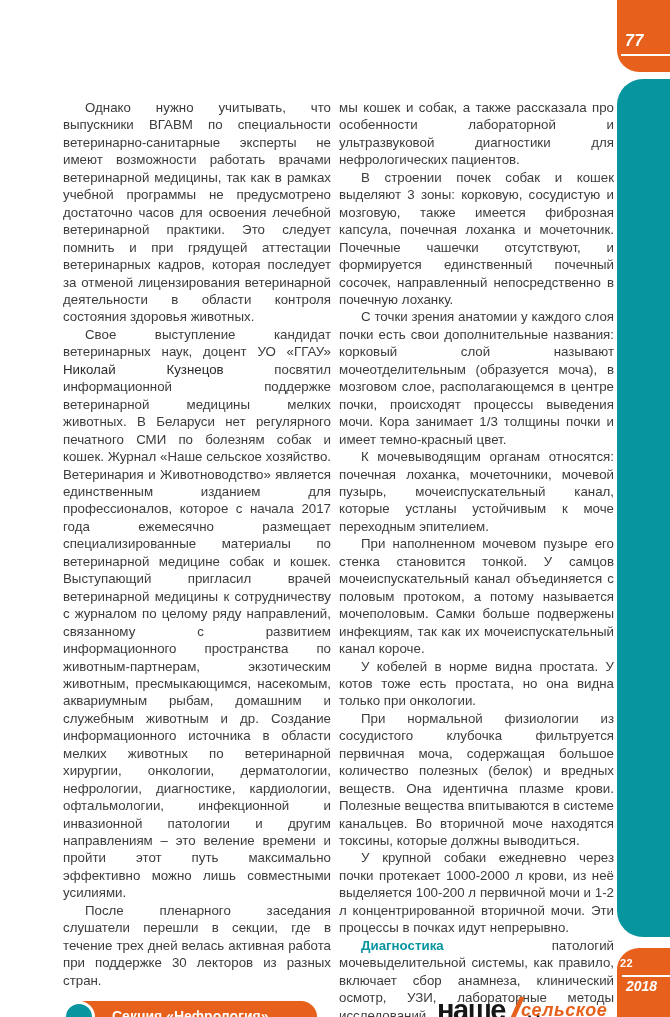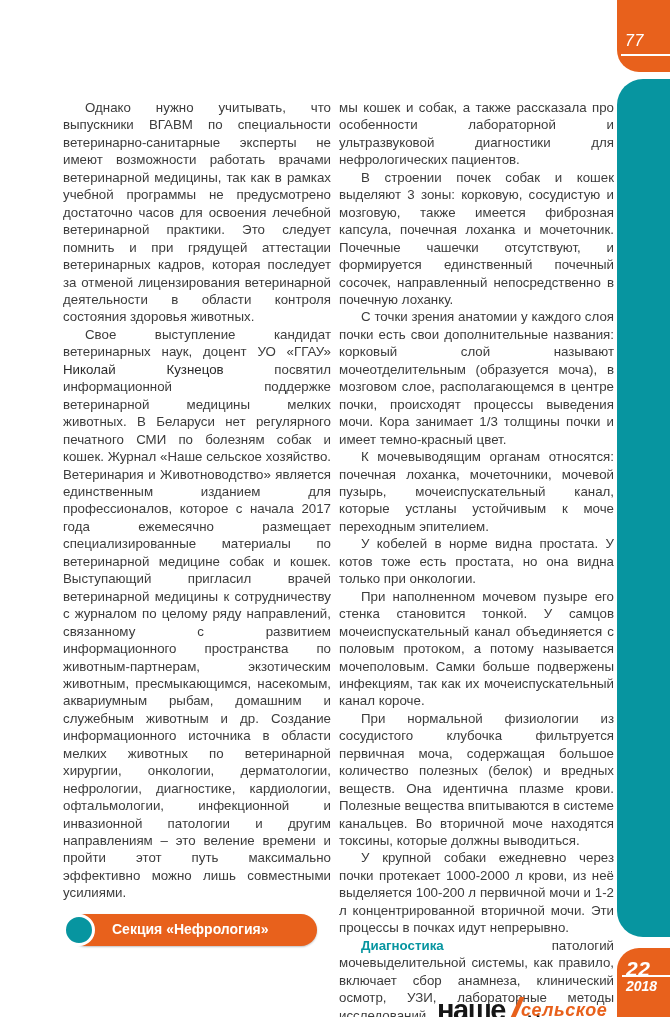--- a/index.html
+++ b/index.html
@@ -21,34 +21,34 @@
     margin-top:4px; color:#0795a0; font-weight:bold; font-size:16px;
     letter-spacing:.2px; white-space:nowrap;
   }
 
   
   .page-badge {
     position:absolute; right:0; width:53px; background:#e8611c; color:#fff;
   }
   .page-badge.top { top:0; height:72px; border-radius:0 0 0 22px; }
   .pn {
-    position:absolute; left:8px; top:32px; font-size:16px; font-weight:normal;
+    position:absolute; left:8px; top:32px; font-size:16px; font-weight:bold;
     font-style:italic; letter-spacing:.5px;
   }
   .pn-rule { position:absolute; left:4px; right:0; top:54px; height:2px; background:#fff; }
 
   .side-bar {
     position:absolute; right:0; top:79px; width:53px; height:858px;
     background:#0795a0; border-radius:26px 0 0 26px;
   }
 
   .page-badge.bottom { top:948px; height:69px; border-radius:22px 0 0 0; }
   .issue-no {
-    position:absolute; left:9px; top:9px; font-size:21px; font-weight:bold;
-    font-style:italic; letter-spacing:.5px;
+    position:absolute; left:3px; top:9px; font-size:11px; font-weight:bold;
+    letter-spacing:.5px;
   }
   .issue-rule { position:absolute; left:5px; right:0; top:27px; height:1.5px; background:#fff; }
   .issue-year { position:absolute; left:9px; top:30px; font-size:14px; font-weight:bold; font-style:italic; }
 
   
   .col {
     position:absolute; top:99px; font-size:13.3px; line-height:17.45px;
     text-align:justify; color:#3c3c3c;
   }
   .col.left  { left:63px;  width:268px; }
@@ -111,35 +111,36 @@
 
   <div class="page-badge bottom">
     <span class="issue-no">22</span>
     <div class="issue-rule"></div>
     <span class="issue-year">2018</span>
   </div>
 
   <div class="col left">
     <p>Однако нужно учитывать, что выпускники ВГАВМ по специальности ветеринарно-санитарные эксперты не имеют возможности работать врачами ветеринарной медицины, так как в рамках учебной программы не предусмотрено достаточно часов для освоения лечебной ветеринарной практики. Это следует помнить и при грядущей аттестации ветеринарных кадров, которая последует за отменой лицензирования ветеринарной деятельности в области контроля состояния здоровья животных.</p>
     <p><span>Свое выступление кандидат ветеринарных наук, доцент УО «ГГАУ» </span><span class="bold-dark">Николай Кузнецов</span><span> посвятил информационной поддержке ветеринарной медицины мелких животных. В Беларуси нет регулярного печатного СМИ по болезням собак и кошек. Журнал «Наше сельское хозяйство. Ветеринария и Животноводство» является единственным изданием для профессионалов, которое с начала 2017 года ежемесячно размещает специализированные материалы по ветеринарной медицине собак и кошек. Выступающий пригласил врачей ветеринарной медицины к сотрудничеству с журналом по целому ряду направлений, связанному с развитием информационного пространства по животным-партнерам, экзотическим животным, пресмыкающимся, насекомым, аквариумным рыбам, домашним и служебным животным и др. Создание информационного источника в области мелких животных по ветеринарной хирургии, онкологии, дерматологии, нефрологии, диагностике, кардиологии, офтальмологии, инфекционной и инвазионной патологии и другим направлениям – это веление времени и пройти этот путь максимально эффективно можно лишь совместными усилиями.</span></p>
+    <p>После пленарного заседания слушатели перешли в секции, где в течение трех дней велась активная работа при поддержке 30 лекторов из разных стран.</p>
 
     <div class="section-pill">
       <span class="pill-dot"></span>
       <span>Секция «Нефрология»</span>
     </div>
 
   </div>
 
   <div class="col right">
     <p class="noindent">мы кошек и собак, а также рассказала про особенности лабораторной и ультразвуковой диагностики для нефрологических пациентов.</p>
     <p>В строении почек собак и кошек выделяют 3 зоны: корковую, сосудистую и мозговую, также имеется фиброзная капсула, почечная лоханка и мочеточник. Почечные чашечки отсутствуют, и формируется единственный почечный сосочек, направленный непосредственно в почечную лоханку.</p>
     <p>С точки зрения анатомии у каждого слоя почки есть свои дополнительные названия: корковый слой называют мочеотделительным (образуется моча), в мозговом слое, располагающемся в центре почки, происходят процессы выведения мочи. Кора занимает 1/3 толщины почки и имеет темно-красный цвет.</p>
     <p>К мочевыводящим органам относятся: почечная лоханка, мочеточники, мочевой пузырь, мочеиспускательный канал, которые устланы устойчивым к моче переходным эпителием.</p>
+    <p>При наполненном мочевом пузыре его стенка становится тонкой. У самцов мочеиспускательный канал объединяется с половым протоком, а потому называется мочеполовым. Самки больше подвержены инфекциям, так как их мочеиспускательный канал короче.</p>
     <p>У кобелей в норме видна простата. У котов тоже есть простата, но она видна только при онкологии.</p>
-    <p>При наполненном мочевом пузыре его стенка становится тонкой. У самцов мочеиспускательный канал объединяется с половым протоком, а потому называется мочеполовым. Самки больше подвержены инфекциям, так как их мочеиспускательный канал короче.</p>
     <p>При нормальной физиологии из сосудистого клубочка фильтруется первичная моча, содержащая большое количество полезных (белок) и вредных веществ. Она идентична плазме крови. Полезные вещества впитываются в системе канальцев. Во вторичной моче находятся токсины, которые должны выводиться.</p>
     <p>У крупной собаки ежедневно через почки протекает 1000-2000 л крови, из неё выделяется 100-200 л первичной мочи и 1-2 л концентрированной вторичной мочи. Эти процессы в почках идут непрерывно.</p>
     <p><span class="term-teal">Диагностика</span><span> патологий мочевыделительной системы, как правило, включает сбор анамнеза, клинический осмотр, УЗИ, лабораторные методы исследований.</span></p>
 
   </div>
 
   <div class="footer-logo">
     <span class="fl-line1">наше</span>
     <span class="fl-slash"></span>
     <span class="fl-accent">сельское</span>

